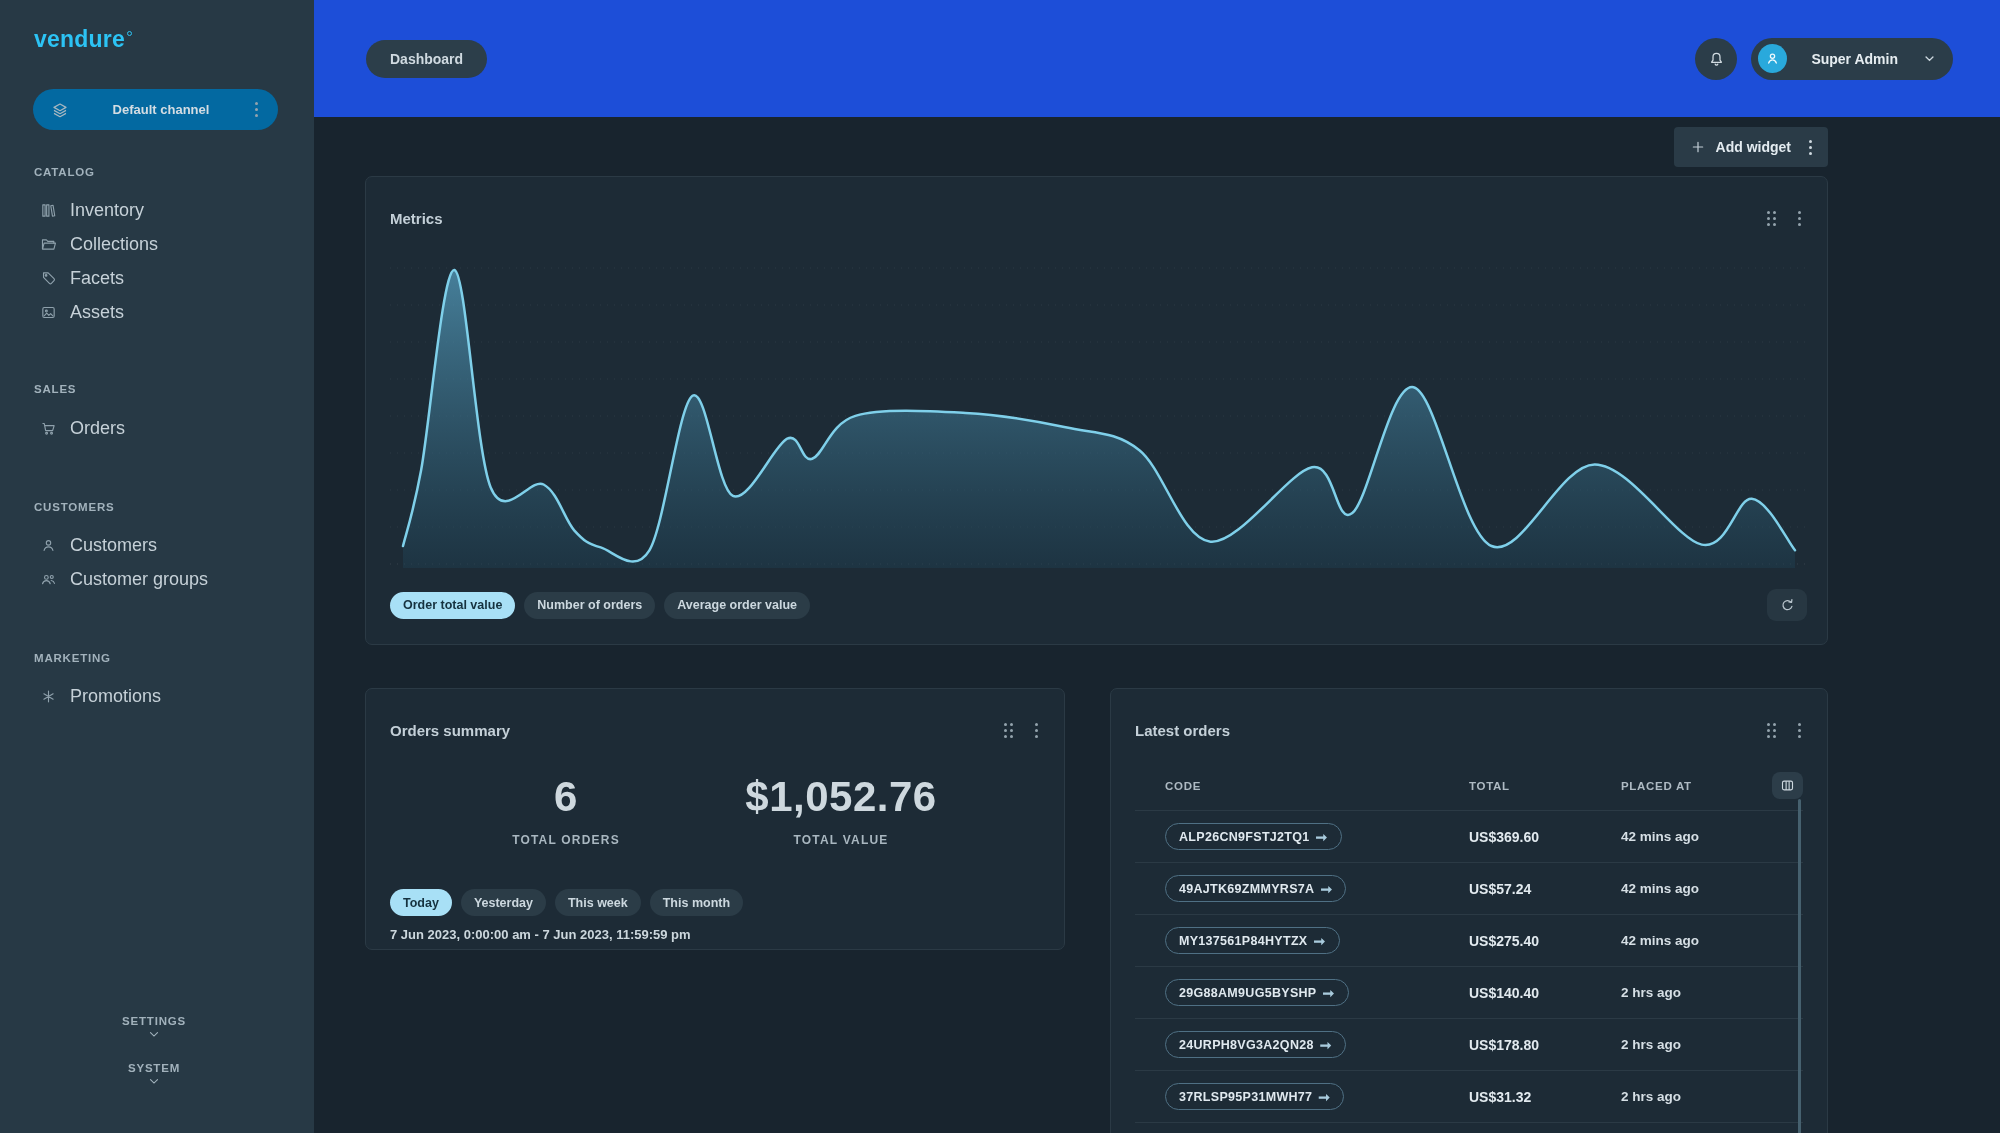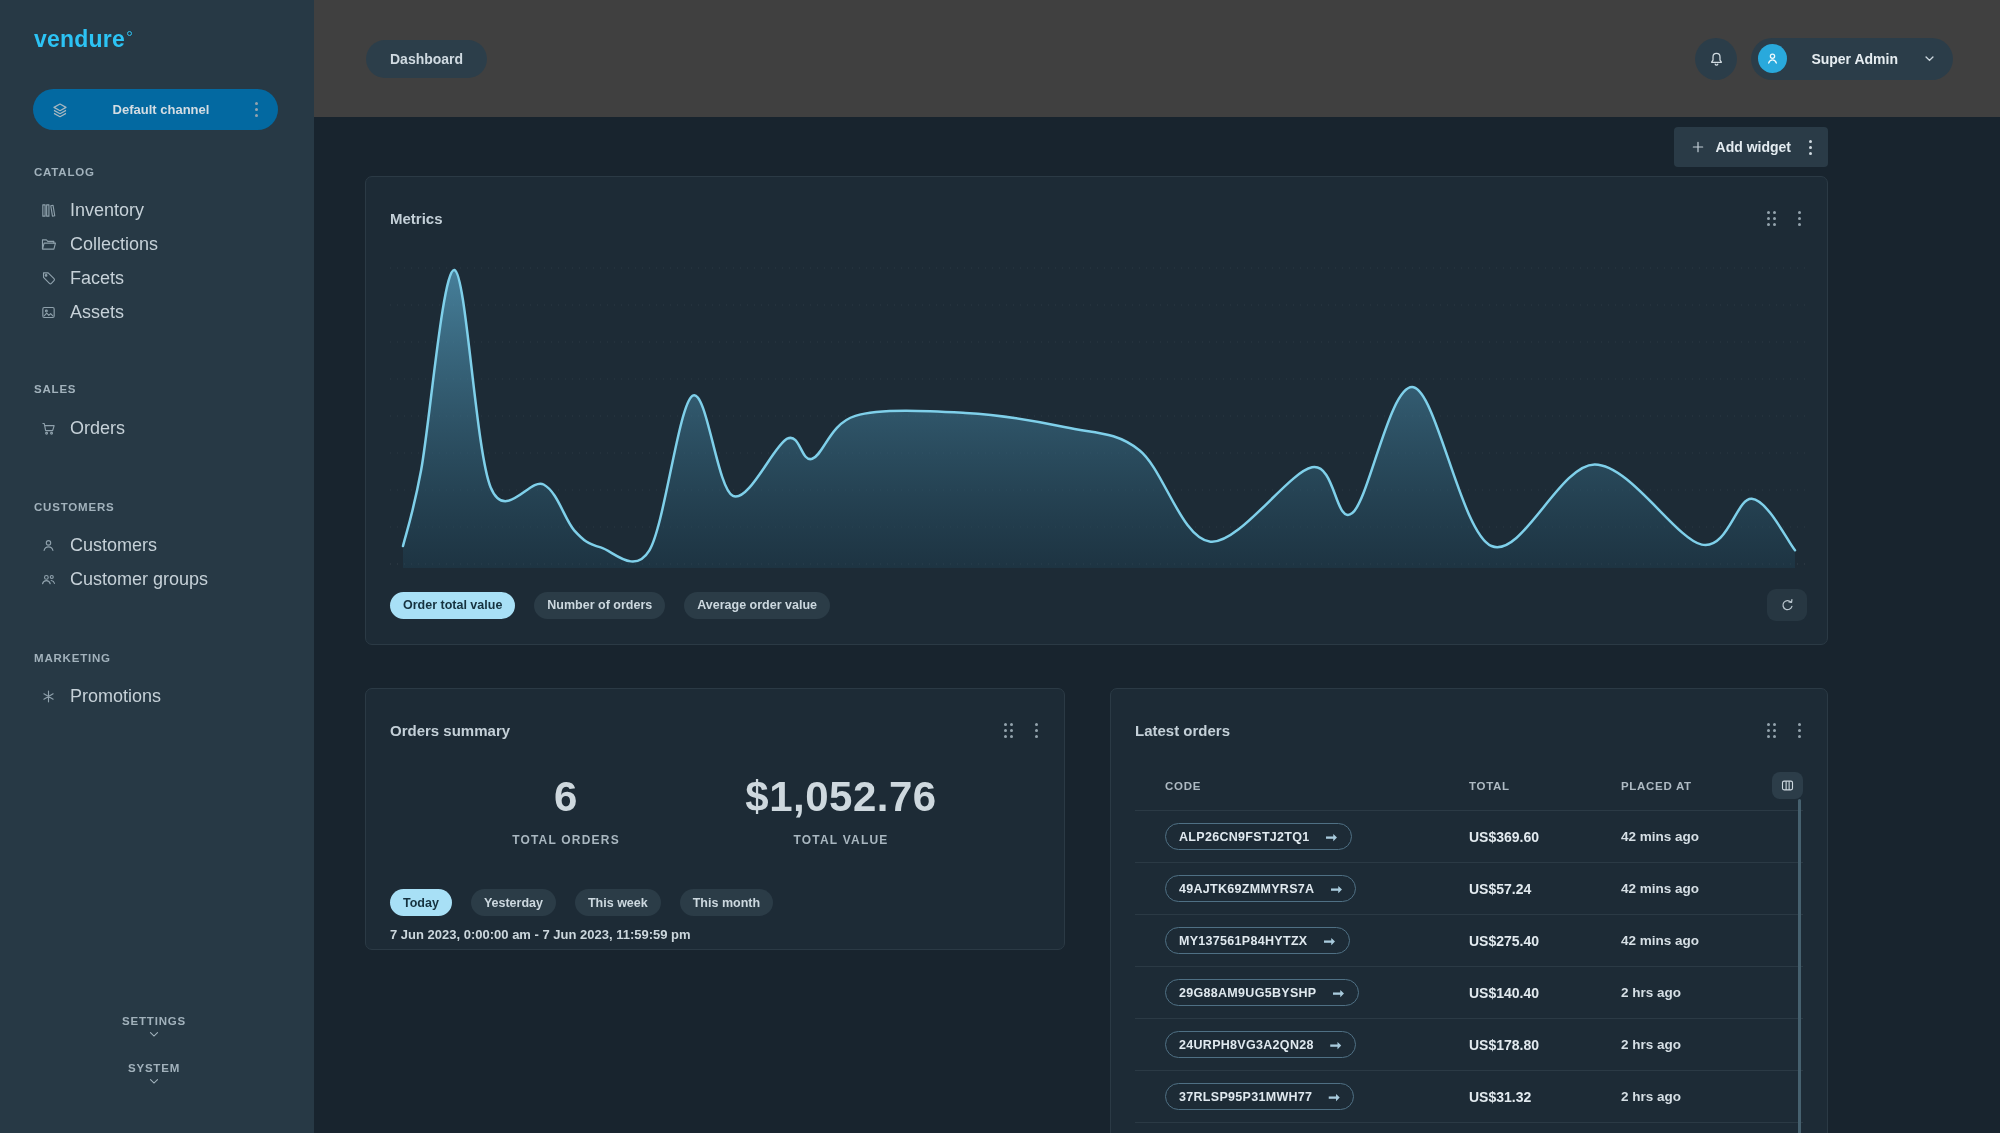--- a/index.html
+++ b/index.html
@@ -23,21 +23,21 @@
   .section-label { position:absolute; left:34px; font-size:11.5px; font-weight:700; letter-spacing:0.8px; color:#a2b2bc; }
   .nav-group { position:absolute; left:0; width:100%; }
   .nav-item { display:flex; align-items:center; gap:13px; height:34px; padding-left:40px; cursor:pointer;
     font-size:18px; font-weight:500; color:#c6d1d8; }
   .nav-item .ic { color:#8fa1ac; display:flex; }
   .collapse-row { position:absolute; left:0; width:100%; height:26px; display:flex; align-items:center;
     padding:0 40px 0 34px; justify-content:space-between; cursor:pointer;flex-direction:column; }
   .collapse-row .ic { color:#9fb0ba; }
 
   
-  .topbar { position:absolute; left:314px; top:0; right:0; height:117px; background:#404040;
+  .topbar { position:absolute; left:314px; top:0; right:0; height:117px; background:#1d4ed8;
     display:flex; align-items:center; justify-content:space-between; padding:0 47px 0 52px; }
   .breadcrumb-chip { height:38px; padding:0 24px; background:#2c3e4a; border-radius:19px;
     display:flex; align-items:center; font-size:14px; font-weight:600; color:#d0dae1; cursor:pointer; }
   .topbar-right { display:flex; align-items:center; gap:14px; }
   .bell-btn { width:42px; height:42px; border-radius:50%; background:#2b3d49; display:flex; align-items:center; justify-content:center; cursor:pointer; }
   .user-pill { height:42px; background:#2b3d49; border-radius:21px; display:flex; align-items:center; gap:24px;
     padding:0 16px 0 7px; cursor:pointer; }
   .avatar { width:29px; height:29px; border-radius:50%; background:#29a9dc; display:flex; align-items:center; justify-content:center; color:#eaf6fb; }
   .user-name { font-size:14px; font-weight:700; color:#e6edf1; }
   .user-pill .ic { color:#cdd8df; }
@@ -54,21 +54,21 @@
   .card-actions { position:absolute; top:32px; right:24px; display:flex; gap:20px; align-items:center; }
 
   .drag-handle { display:grid; grid-template-columns:repeat(2, 3px); gap:3px; cursor:grab; }
   .drag-handle i, .kebab i { width:3px; height:3px; border-radius:50%; background:#94a3ad; display:block; }
   .kebab { display:flex; flex-direction:column; gap:3px; cursor:pointer; padding:2px; }
 
   
   .metrics-card { margin-top:9px; height:469px; width:100%; }
   .chart-wrap { position:absolute; top:76px; left:24px; width:1415px; height:322px; }
   .metrics-footer { position:absolute; top:412px; left:24px; right:20px; display:flex; justify-content:space-between; align-items:center; }
-  .chip-row { display:flex; gap:19px; }
+  .chip-row { display:flex; gap:9px; }
   .chip { height:27px; padding:0 13px; border-radius:14px; background:#2b3c47; display:flex; align-items:center;
     font-size:12.5px; font-weight:600; color:#ccd8df; cursor:pointer; }
   .chip.is-active { background:#a8e0f6; color:#16323f; }
   .refresh-btn { width:40px; height:32px; border-radius:9px; background:#273742; display:flex; align-items:center; justify-content:center; cursor:pointer; color:#b9c5cd; }
 
   
   .cards-row { margin-top:43px; display:flex; gap:45px; align-items:flex-start; }
   .summary-card { width:700px; height:262px; flex:none; }
   .latest-card { width:718px; height:610px; flex:none; }
 
@@ -77,21 +77,21 @@
   .stat-label { margin-top:12px; font-size:12px; font-weight:600; letter-spacing:1.2px; color:#a9b7c0; }
   .summary-filters { position:absolute; top:186px; left:24px;margin-top:14px; }
   .date-range { position:absolute; top:238px; left:24px; font-size:13px; font-weight:700; color:#ccd7dd; }
 
   
   .orders-table { position:absolute; top:72px; left:24px; right:24px; }
   .t-row { display:grid; grid-template-columns:334px 152px 148px 1fr; align-items:center; border-bottom:1px solid #2b3a45; }
   .t-head { height:50px; font-size:11.5px; font-weight:700; letter-spacing:0.7px; color:#aebac3; }
   .t-body-row { height:52px; }
   .c-code { padding-left:30px; }
-  .code-pill { display:inline-flex; align-items:center; gap:16px; height:27px; padding:0 13px; border:1px solid #4f7084; border-radius:14px;
+  .code-pill { display:inline-flex; align-items:center; gap:6px; height:27px; padding:0 13px; border:1px solid #4f7084; border-radius:14px;
     font-size:12.5px; font-weight:700; letter-spacing:0.3px; color:#e0e9ef; cursor:pointer; background:transparent; }
   .code-pill .arrow { color:#a9cbdd; font-size:14px; }
   .c-total { font-size:14px; font-weight:700; color:#e2eaef; }
   .c-placed { font-size:13.5px; font-weight:600; color:#d6dfe5; }
   .cols-btn { justify-self:end; width:31px; height:27px; border-radius:8px; background:#2c3d49; display:flex; align-items:center; justify-content:center; cursor:pointer; color:#cdd8df; }
   .partial-row { height:60px; display:flex; align-items:flex-end; }
   .scroll-thumb { position:absolute; top:110px; right:26px; width:3px; height:520px; border-radius:2px; background:#46616f; cursor:pointer; }
 </style>
 </head>
 <body>

